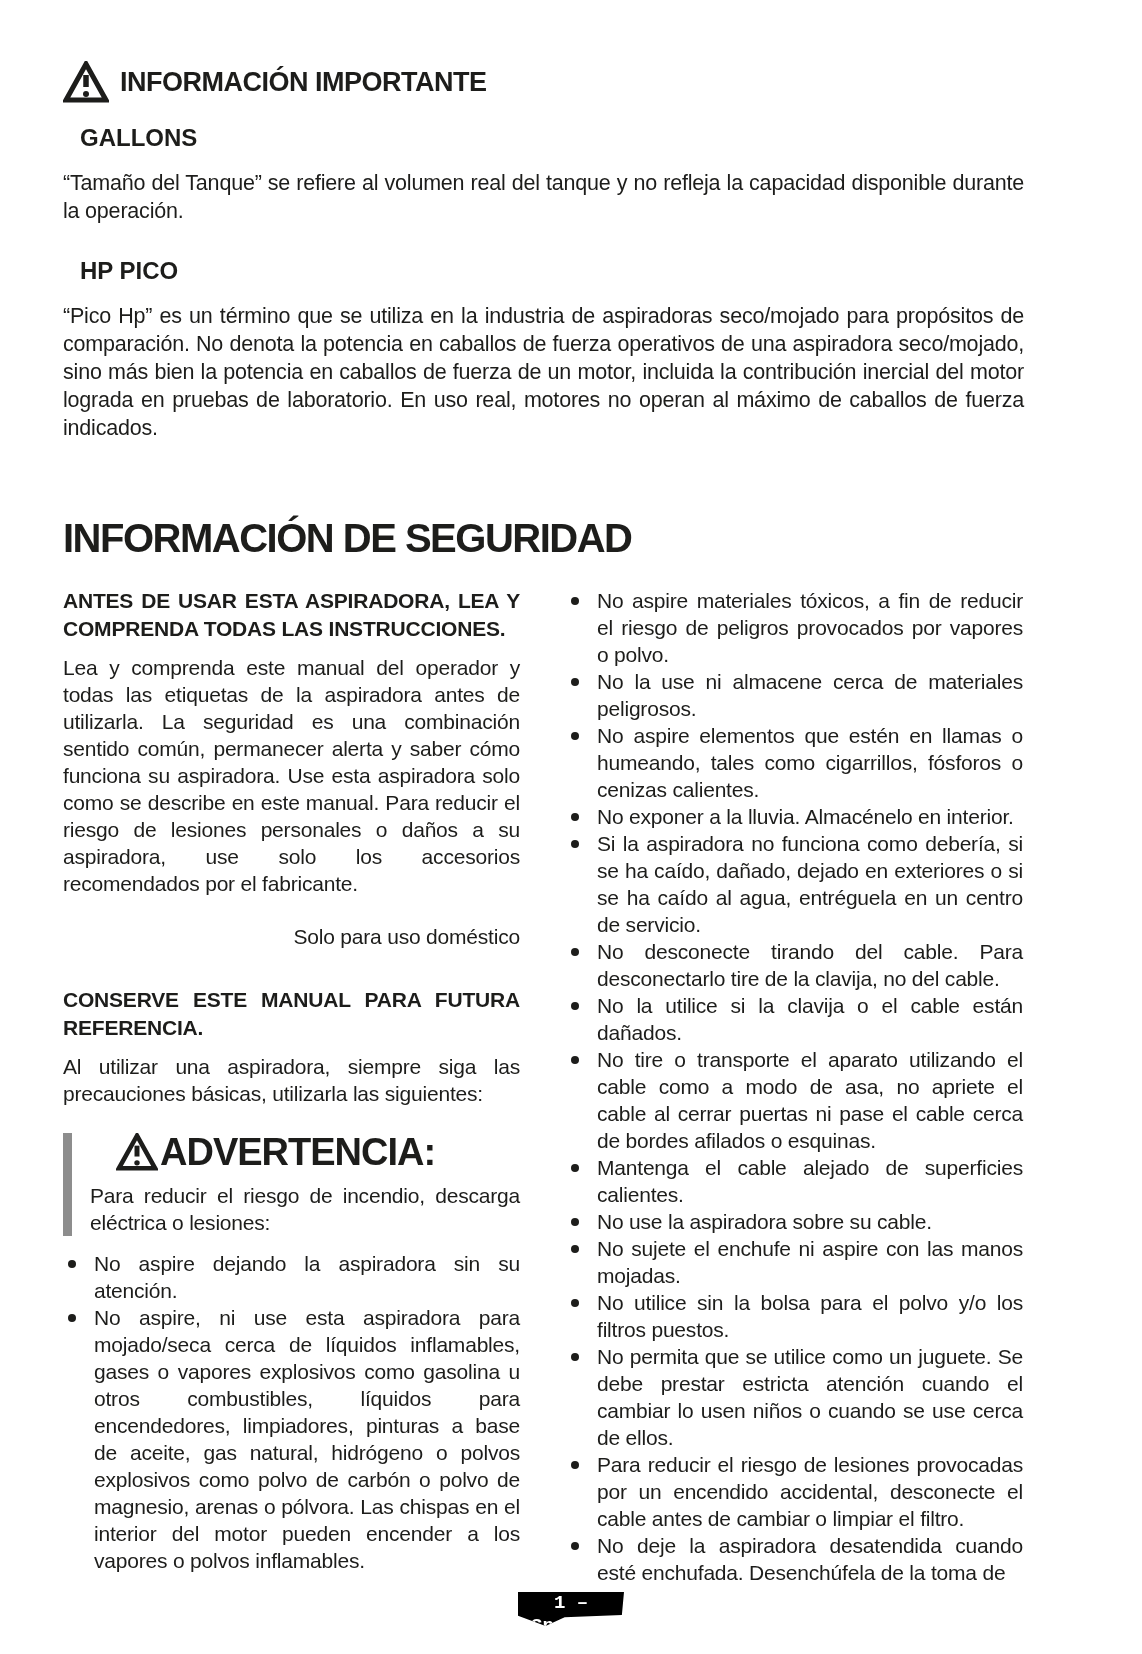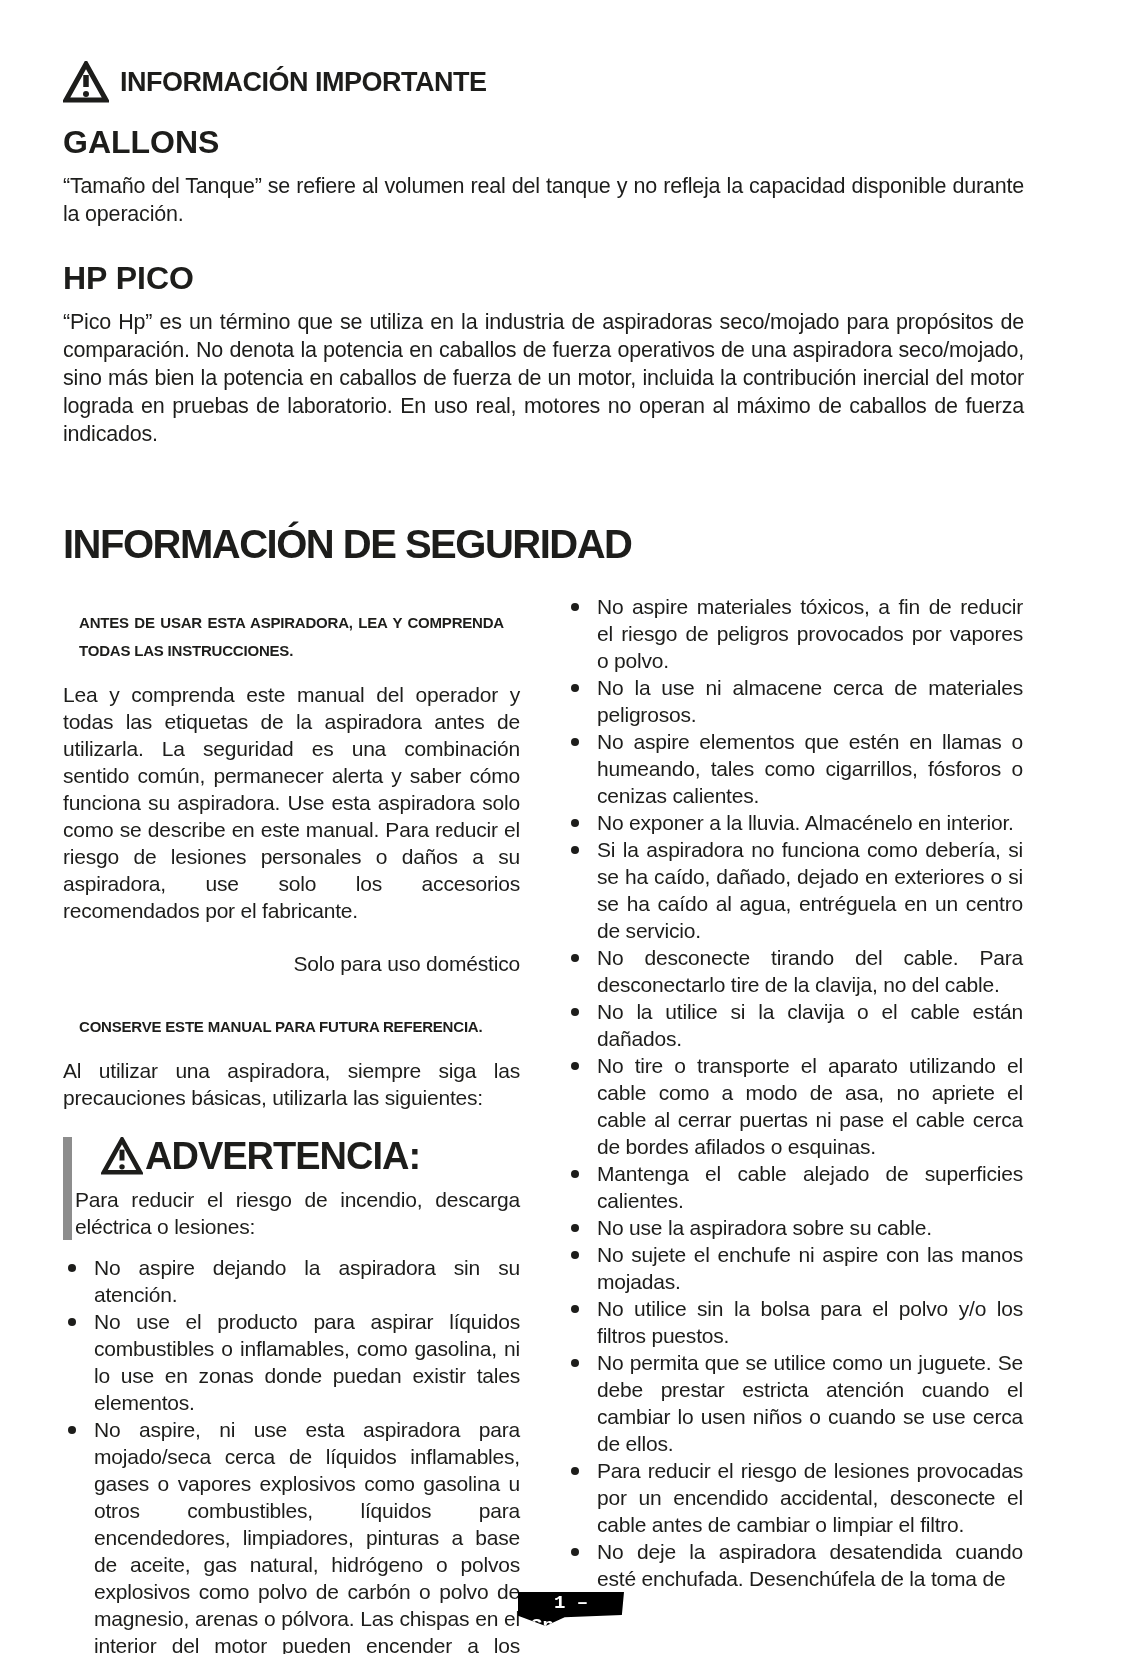--- a/index.html
+++ b/index.html
@@ -10,35 +10,35 @@
     font-family:"Liberation Sans", sans-serif;
     -webkit-font-smoothing:antialiased;
   }
   
   .doc-header { display:flex; align-items:center; gap:11px; height:48px; }
   .warn-icon-lg { width:46px; height:42px; flex:none; }
   .doc-header h1 { font-size:27px; font-weight:700; letter-spacing:-0.5px; margin:0; }
 
   .sub-section { margin-top:18px; }
   .sub-section + .sub-section { margin-top:32px; }
-  .sub-heading { font-size:32px; font-weight:700; margin:0; }
+  .sub-heading { font-size:24px; font-weight:700; margin:17px; }
   .intro-text { font-size:21.5px; line-height:28px; margin:11px 0 0 0; text-align:justify; letter-spacing:-0.2px; }
 
   .safety-title { margin:74px 0 0 0; font-size:40px; font-weight:700; letter-spacing:-1.5px; }
 
   .columns { display:flex; gap:46px; margin-top:26px; }
   .col { width:457px; flex:none; font-size:21px; line-height:27px; letter-spacing:-0.2px; text-align:justify; }
-  .col-heading { font-size:15px; font-weight:700; line-height:28px; margin:16px; text-align:justify; letter-spacing:-0.2px; }
+  .col-heading { font-size:21px; font-weight:700; line-height:28px; margin:0; text-align:justify; letter-spacing:-0.2px; }
   .col p { margin:11px 0 0 0; }
   .col p.plain { text-align:right; margin-top:26px; }
   .mt-lg { margin-top:36px; }
 
   .warning-block { display:flex; margin-top:26px; }
   .warning-bar { width:9px; background:#8d8d8d; flex:none; }
-  .warning-content { padding-left:3px; flex:1; }
+  .warning-content { padding-left:18px; flex:1; }
   .warning-title { display:flex; align-items:center; margin-left:26px; font-size:38px; font-weight:700; letter-spacing:-1px; line-height:1; white-space:nowrap; }
   .warn-icon-sm { width:42px; height:38px; flex:none; margin-right:2px; }
   .warning-body { font-size:21px; line-height:27px; margin-top:8px; text-align:justify; }
 
   ul.bullets { list-style:none; margin:14px 0 0 0; padding:0; }
   ul.bullets.flush { margin-top:0; }
   .bullets li { position:relative; padding-left:31px; }
   .bullets li::before {
     content:""; position:absolute; left:5px; top:10px;
     width:8px; height:8px; border-radius:50%; background:#1d1d1b;
@@ -101,21 +101,20 @@
               </svg>
             </span>
             <span>ADVERTENCIA:</span>
           </div>
           <p class="warning-body">Para reducir el riesgo de incendio, descarga eléctrica o lesiones:</p>
         </div>
       </div>
 
       <ul class="bullets">
           <li><span>No aspire dejando la aspiradora sin su atención.</span></li>
-          <li><span>No use el producto para aspirar líquidos combustibles o inflamables, como gasolina, ni lo use en zonas donde puedan existir tales elementos.</span></li>
           <li><span>No aspire, ni use esta aspiradora para mojado/seca cerca de líquidos inflamables, gases o vapores explosivos como gasolina u otros combustibles, líquidos para encendedores, limpiadores, pinturas a base de aceite, gas natural, hidrógeno o polvos explosivos como polvo de carbón o polvo de magnesio, arenas o pólvora. Las chispas en el interior del motor pueden encender a los vapores o polvos inflamables.</span></li>
         </ul>
     </div>
 
     <div class="col">
       <ul class="bullets flush">
           <li><span>No aspire materiales tóxicos, a fin de reducir el riesgo de peligros provocados por vapores o polvo.</span></li>
           <li><span>No la use ni almacene cerca de materiales peligrosos.</span></li>
           <li><span>No aspire elementos que estén en llamas o humeando, tales como cigarrillos, fósforos o cenizas calientes.</span></li>
           <li><span>No exponer a la lluvia. Almacénelo en interior.</span></li>

